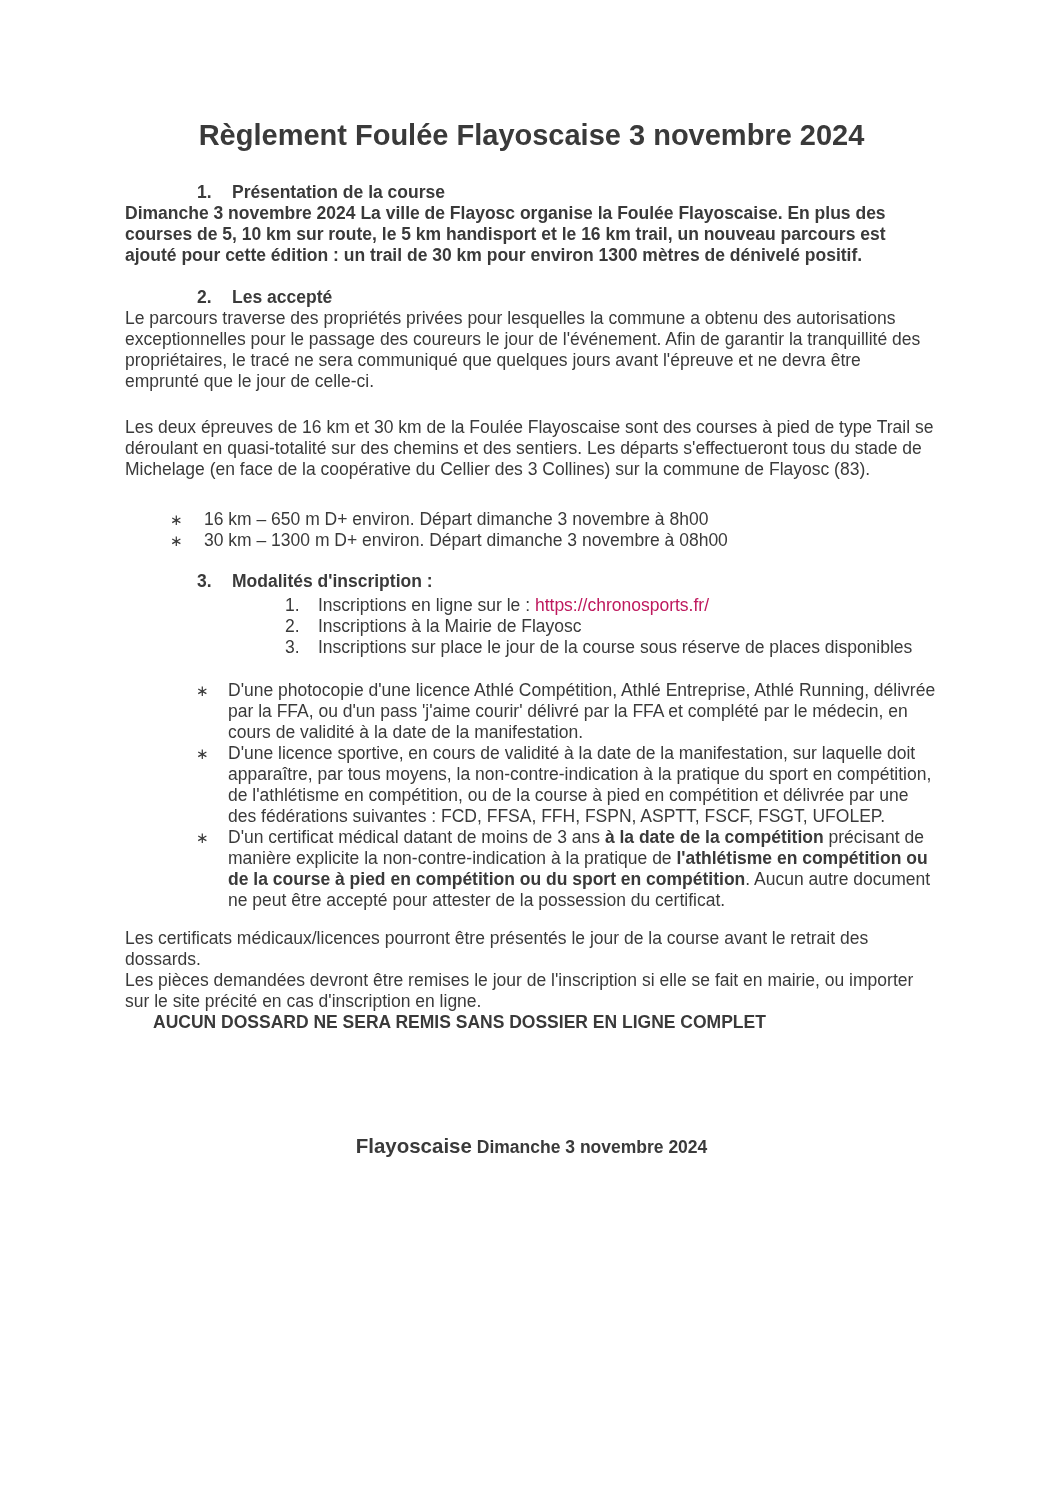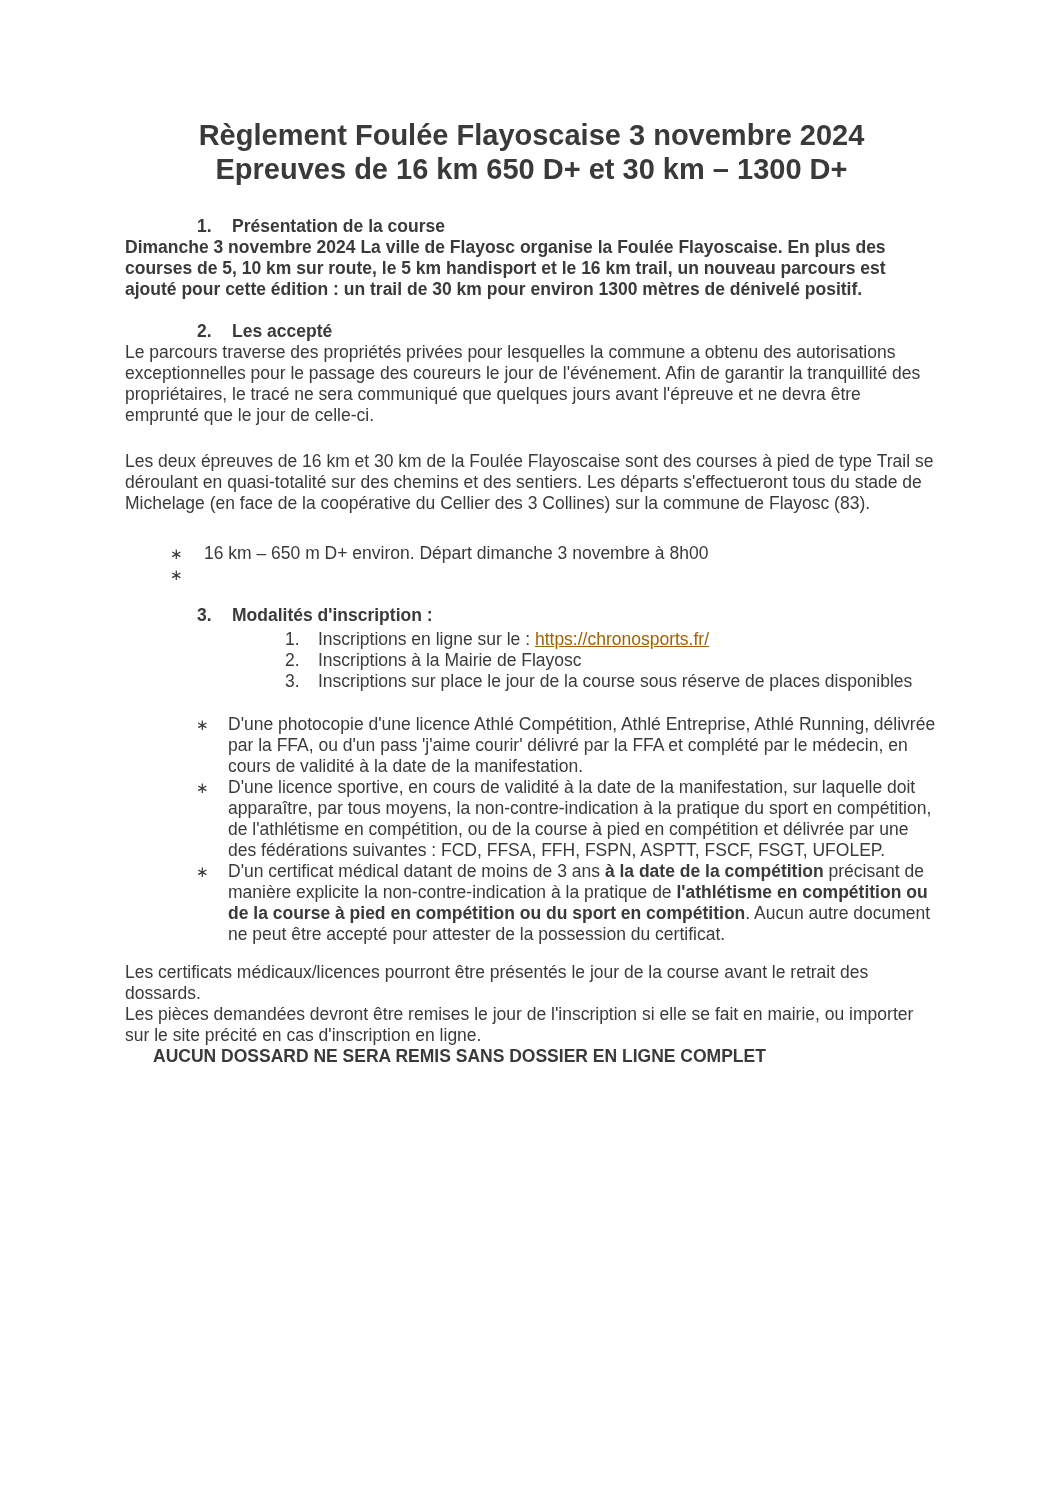--- a/index.html
+++ b/index.html
@@ -39,40 +39,39 @@
   .star-list--events .star-row { margin-left:45px; }
   .star-list--events .marker { width:34px; flex:0 0 34px; }
   .star-list--licenses .star-row { margin-left:71px; }
   .star-list--licenses .marker { width:32px; flex:0 0 32px; }
   .marker { font-size:15px; }
 
   .num-row { display:flex; margin-left:160px; }
   .num-row .num { width:33px; flex:0 0 33px; }
   .num-row .txt { flex:1; }
 
-  .link { color:#a16207; text-decoration:underline; cursor:pointer; }
+  .link { color:#be185d; cursor:pointer; }
 
   .warning { font-weight:bold;margin-left:28px; }
 
   .footer { text-align:center; margin-top:101px; font-weight:bold; }
   .footer-line1 { font-size:20.5px; line-height:25px; }
   .footer-line2 { font-size:17.5px; line-height:23px; }
   .footer-line2 .big { font-size:20.5px; }
 
   b, .b { font-weight:bold; }
 </style>
 </head>
 <body>
 
 <div class="page">
   <div class="content">
 
     <div class="title-block">
       <div class="title">Règlement Foulée Flayoscaise 3 novembre 2024</div>
-      <div class="title">Epreuves de 16 km 650 D+ et 30 km – 1300 D+</div>
     </div>
 
     <div class="sec-head">
       <span class="sec-num">1.</span>
       <span>Présentation de la course</span>
     </div>
     <div class="bold-para">Dimanche 3 novembre 2024 La ville de Flayosc organise la Foulée Flayoscaise. En plus des courses de 5, 10 km sur route, le 5 km handisport et le 16 km trail, un nouveau parcours est ajouté pour cette édition : un trail de 30 km pour environ 1300 mètres de dénivelé positif.</div>
 
     <div class="gap-21"></div>
 
@@ -88,20 +87,21 @@
 
     <div class="gap-29"></div>
 
     <ul class="star-list star-list--events">
       <li class="star-row">
         <span class="marker">∗</span>
         <span>16 km – 650 m D+ environ. Départ dimanche 3 novembre à 8h00</span>
       </li>
       <li class="star-row">
         <span class="marker">∗</span>
+        <span>30 km – 1300 m D+ environ. Départ dimanche 3 novembre à 08h00</span>
       </li>
     </ul>
 
     <div class="gap-20"></div>
 
     <div class="sec-head">
       <span class="sec-num">3.</span>
       <span>Modalités d'inscription :</span>
     </div>
     <div class="gap-3"></div>

